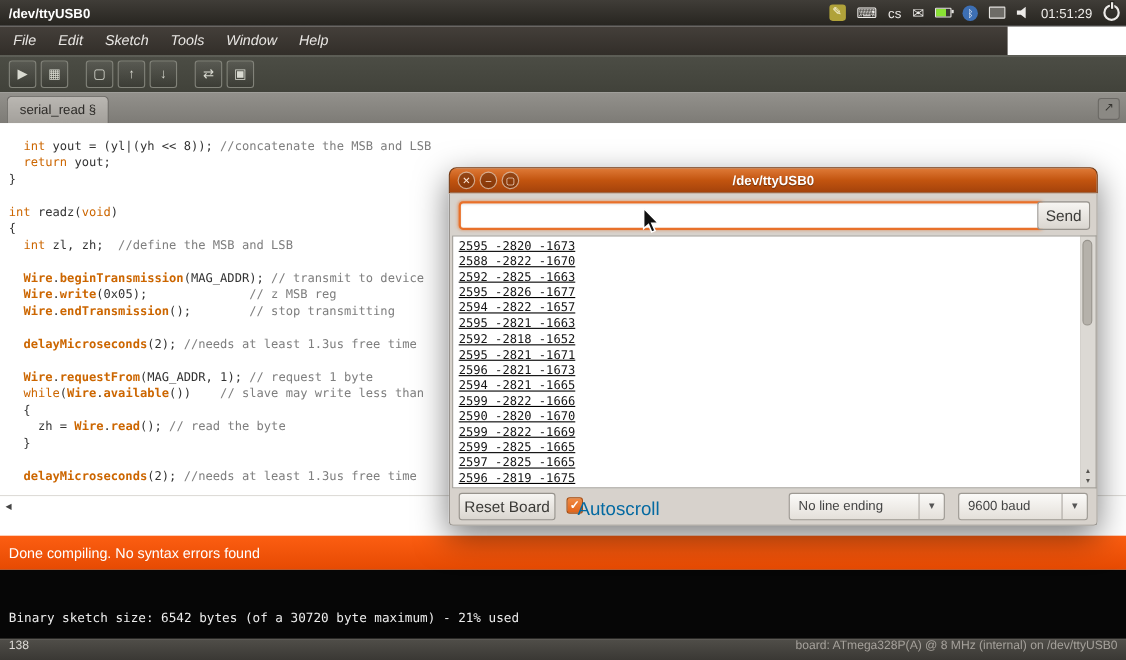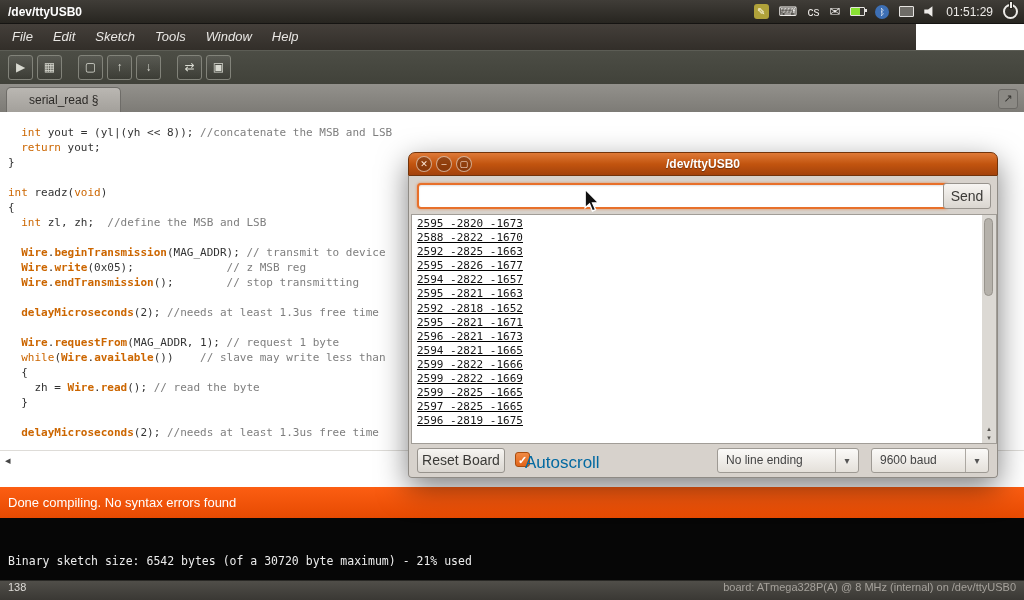--- a/index.html
+++ b/index.html
@@ -39,21 +39,21 @@
     background:linear-gradient(#4c4d45,#41423a);border-top:1px solid #5c5d55;
     display:flex;align-items:center;box-sizing:border-box;padding-left:8px;}
   .tb-btn{width:23px;height:23px;margin-right:4px;border:1px solid #82837a;border-radius:3px;
     background:linear-gradient(rgba(255,255,255,.08),rgba(0,0,0,.10));
     color:#D9DAD1;font-size:12px;line-height:22px;text-align:center;}
   .tb-gap{margin-left:12px;}
 
   
   .tab-bar{position:absolute;left:0;top:84px;width:1024px;height:28px;
     background:linear-gradient(#93918c,#7d7b76);}
-  .tab{position:absolute;left:6px;bottom:0;height:24px;padding:0 22px;
+  .tab{position:absolute;left:6px;bottom:0;height:24px;padding:0 11px;
     background:linear-gradient(#bab7b2,#a3a09b);border:1px solid #6e6c68;border-bottom:none;
     border-radius:5px 5px 0 0;color:#2c2a27;font-size:12px;line-height:24px;}
   .tab-side-btn{position:absolute;right:6px;top:5px;width:18px;height:18px;border:1px solid #6b6965;
     border-radius:3px;background:#8b8984;color:#34332f;font-size:11px;line-height:17px;text-align:center;}
 
   
   .editor{position:absolute;left:0;top:112px;width:1024px;height:375px;background:#fff;overflow:hidden;}
   .code-area{padding:14px 0 0 8px;}
   .code-line{height:15px;white-space:pre;font-family:"DejaVu Sans Mono",monospace;font-size:11px;color:#333;}
   .tok-k{color:#CC6600;}
@@ -224,20 +224,21 @@
           <div class="sm-line">2588 -2822 -1670</div>
           <div class="sm-line">2592 -2825 -1663</div>
           <div class="sm-line">2595 -2826 -1677</div>
           <div class="sm-line">2594 -2822 -1657</div>
           <div class="sm-line">2595 -2821 -1663</div>
           <div class="sm-line">2592 -2818 -1652</div>
           <div class="sm-line">2595 -2821 -1671</div>
           <div class="sm-line">2596 -2821 -1673</div>
           <div class="sm-line">2594 -2821 -1665</div>
           <div class="sm-line">2599 -2822 -1666</div>
+          <div class="sm-line">2590 -2820 -1670</div>
           <div class="sm-line">2599 -2822 -1669</div>
           <div class="sm-line">2599 -2825 -1665</div>
           <div class="sm-line">2597 -2825 -1665</div>
           <div class="sm-line">2596 -2819 -1675</div>
         </div>
 
       <div class="sm-scroll">
         <div class="sm-thumb"></div>
         <div class="sm-sarrows">
           <span>▴</span><br>

